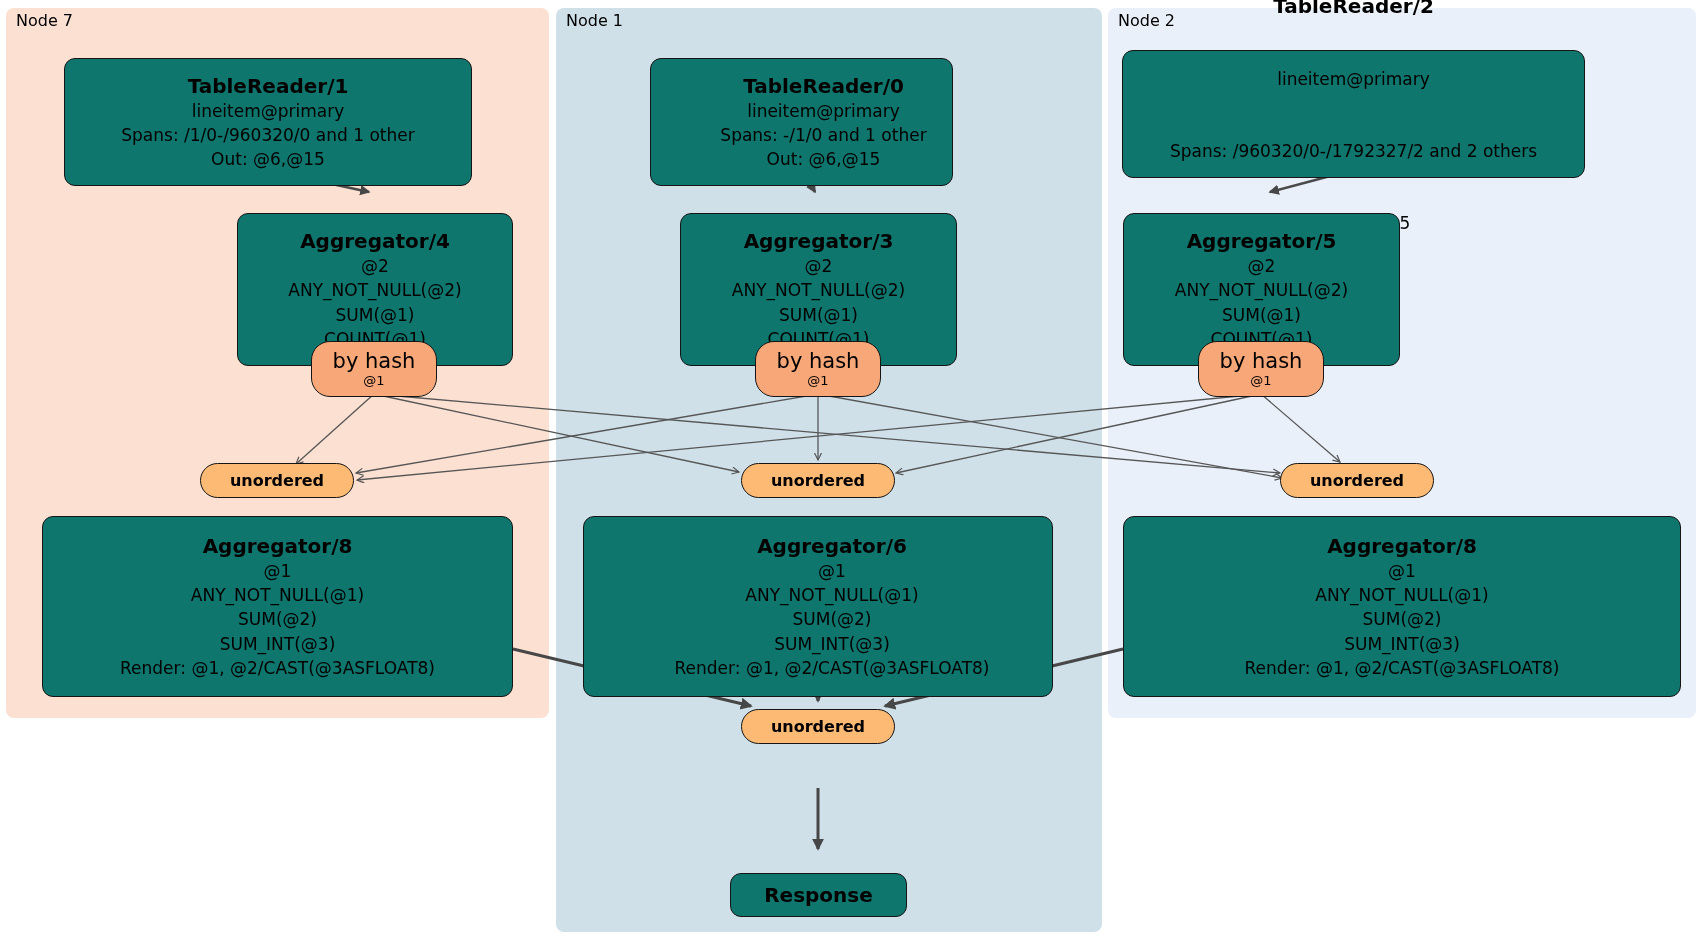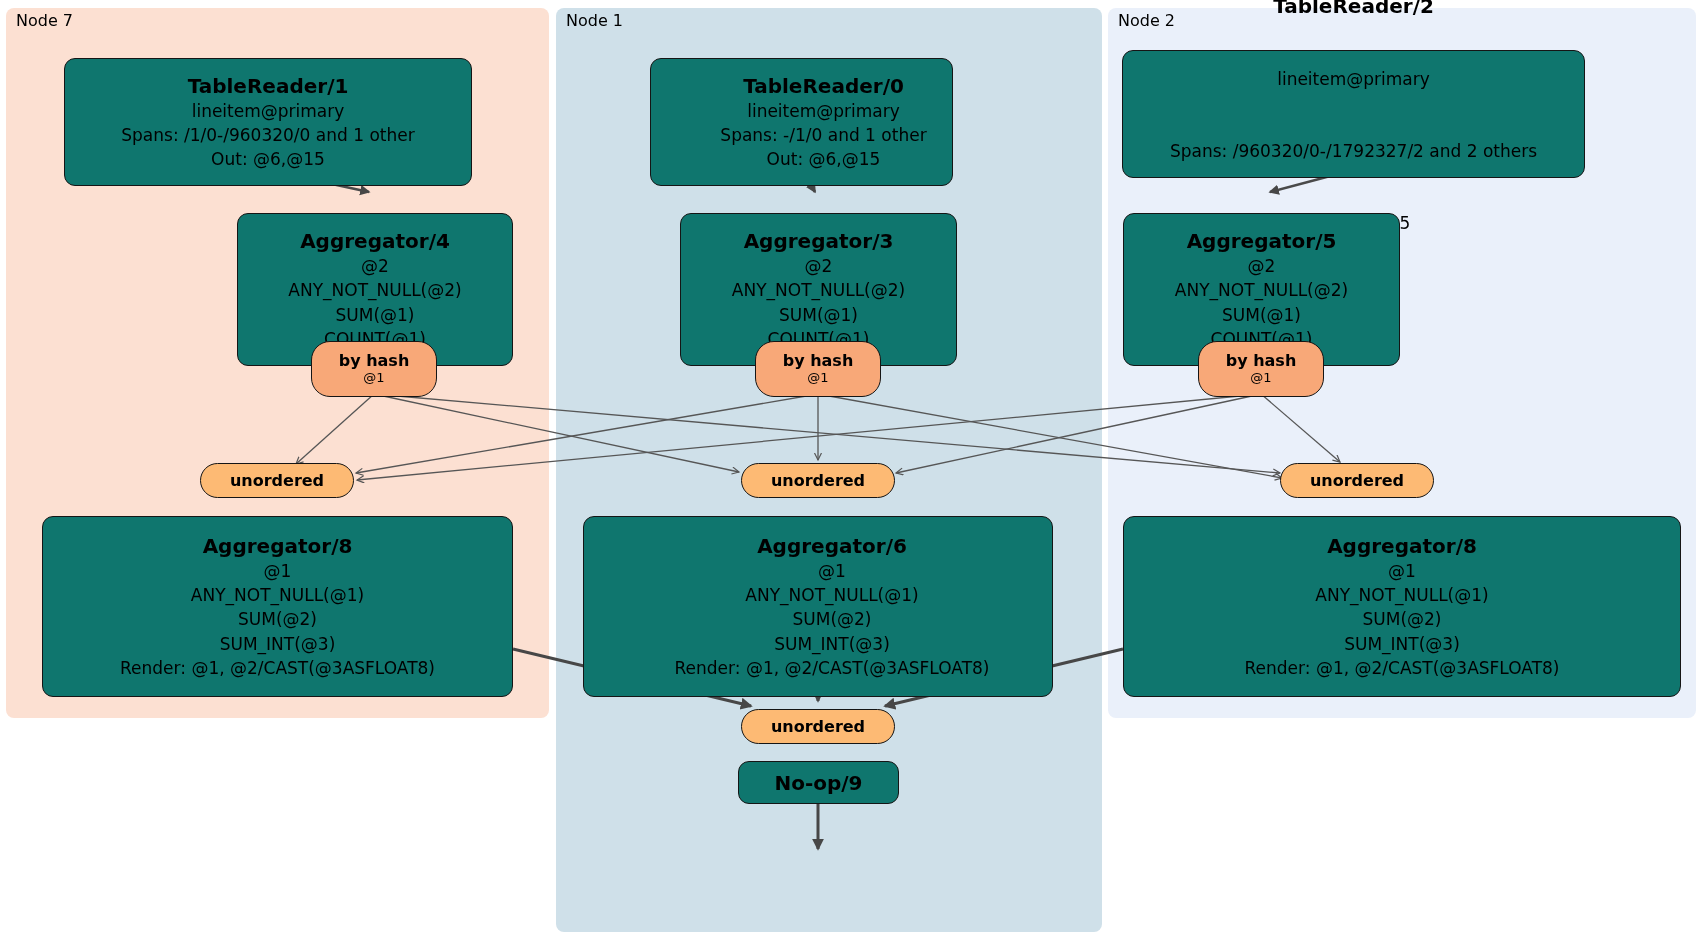--- a/index.html
+++ b/index.html
@@ -14,21 +14,21 @@
     display:flex;flex-direction:column;align-items:center;justify-content:center;
     text-align:center;z-index:3;box-sizing:border-box;margin-top:16px;
   }
   .box .title{font-weight:bold;font-size:20px;line-height:1.3;white-space:nowrap;}
   .box .line{font-size:17px;line-height:1.42;white-space:nowrap;}
   .router{
     position:absolute;background:#F8A878;border:1.6px solid #151515;border-radius:19px;
     display:flex;flex-direction:column;align-items:center;justify-content:center;
     z-index:4;box-sizing:border-box;
   }
-  .router .rlabel{font-weight:bold;font-size:16px;line-height:1.15;}
+  .router .rlabel{font-weight:normal;font-size:21px;line-height:1.15;}
   .router .rdetail{font-size:13px;line-height:1.15;}
   .sync{
     position:absolute;background:#fdba74;border:1.6px solid #151515;border-radius:18px;
     display:flex;align-items:center;justify-content:center;
     font-weight:bold;font-size:16px;z-index:4;box-sizing:border-box;white-space:nowrap;
   }
   #edges{position:absolute;left:0;top:0;z-index:2;}
   .t{stroke:#474747;stroke-width:3;}
   .t2{stroke:#4a4a4a;stroke-width:2.6;}
   .n{stroke:#565656;stroke-width:1.3;}
@@ -154,17 +154,17 @@
   <div class="box" style="left:1123px;top:500px;width:558px;height:181px;">
     <div class="title">Aggregator/8</div>
     <div class="line">@1</div>
     <div class="line">ANY_NOT_NULL(@1)</div>
     <div class="line">SUM(@2)</div>
     <div class="line">SUM_INT(@3)</div>
     <div class="line">Render: @1, @2/CAST(@3ASFLOAT8)</div>
   </div>
 
   <div class="sync" style="left:741px;top:709px;width:154px;height:35px;">unordered</div>
-  <div class="box" style="left:738px;top:745px;width:161px;height:43px;">
-    <div class="title">No-op/9</div>
+  <div class="box" style="left:730px;top:857px;width:177px;height:44px;">
+    <div class="title">Response</div>
   </div>
 
 </div>
 
 </body></html>

